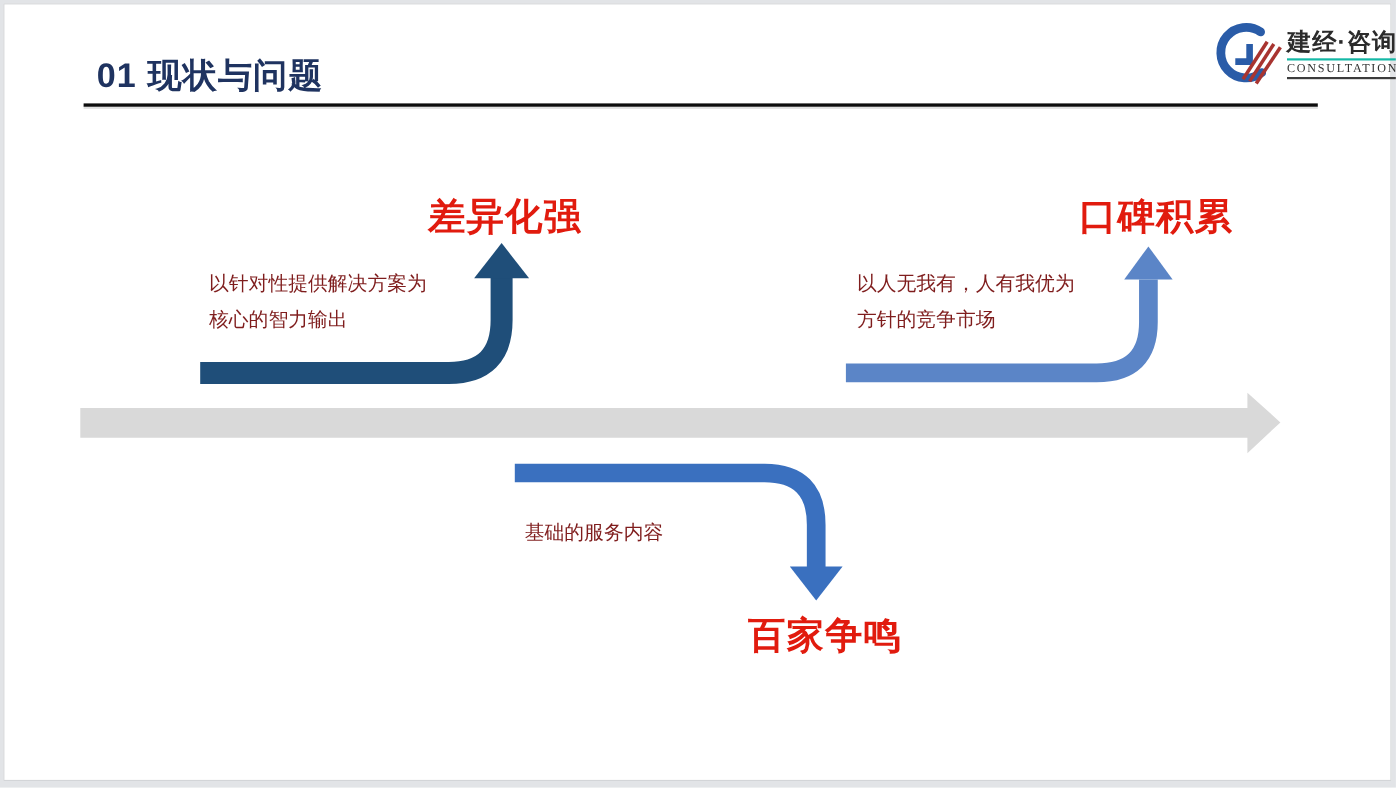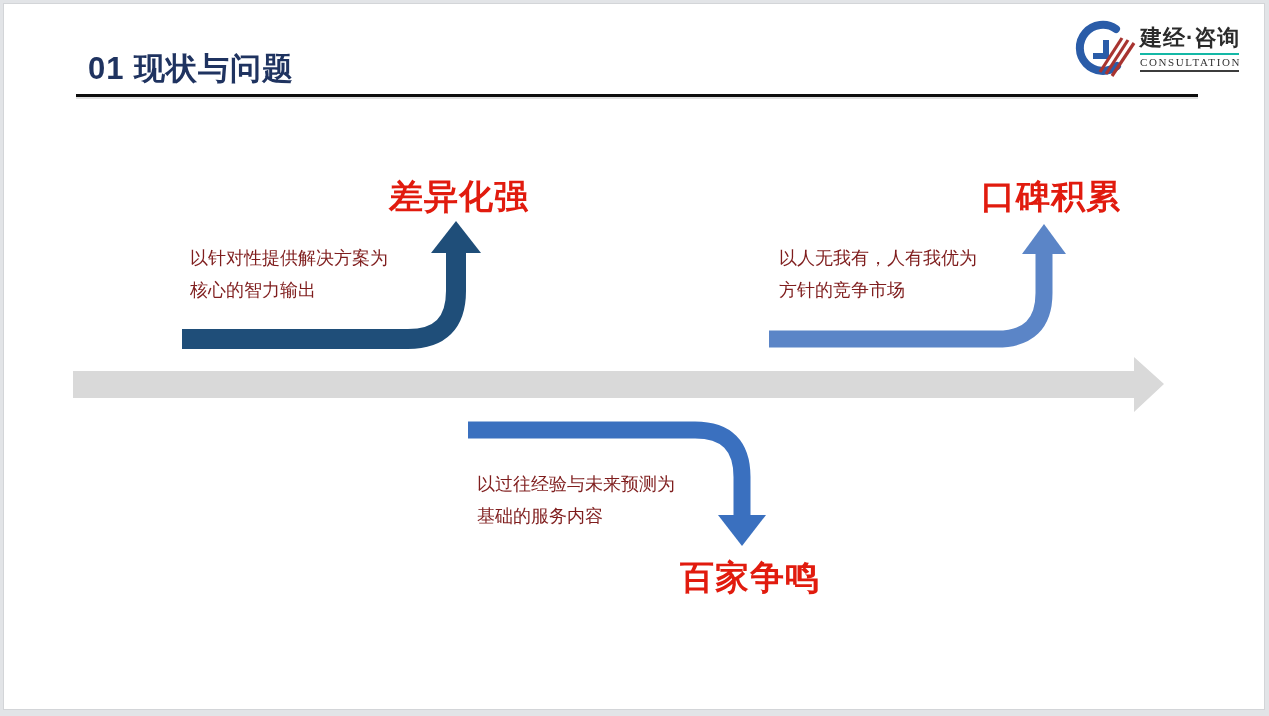--- a/index.html
+++ b/index.html
@@ -28,21 +28,21 @@
     white-space: nowrap;
   }
   .title-underline {
     position: absolute; left: 72px; top: 90px;
     width: 1122px; height: 3px;
     background: #0d0d0d;
     box-shadow: 0 2px 0 rgba(0,0,0,0.12);
   }
 
   
-  .logo { position: absolute; left: 1066px; top: 14px; display: flex; align-items: center; }
+  .logo { position: absolute; left: 1096px; top: 14px; display: flex; align-items: center; }
   .logo-mark { width: 66px; height: 60px; }
   .logo-text { margin-left: 4px; width: 99px; }
   .logo-cn {
     font-size: 22px; font-weight: bold; color: #2b2b2b;
     letter-spacing: 1px; white-space: nowrap; line-height: 26px;
   }
   .logo-en {
     margin-top: 2px;
     border-top: 2px solid #14b8a6;
     border-bottom: 2px solid #3c3c3c;
@@ -120,19 +120,18 @@
 
       <div class="desc desc-diff">
         <div>以针对性提供解决方案为</div>
         <div>核心的智力输出</div>
       </div>
       <div class="desc desc-reput">
         <div>以人无我有，人有我优为</div>
         <div>方针的竞争市场</div>
       </div>
       <div class="desc desc-schools">
-        <div>以过往经验与未来预测为</div>
         <div>基础的服务内容</div>
       </div>
 
     </div>
   </div>
 </div>
 
 </body></html>

